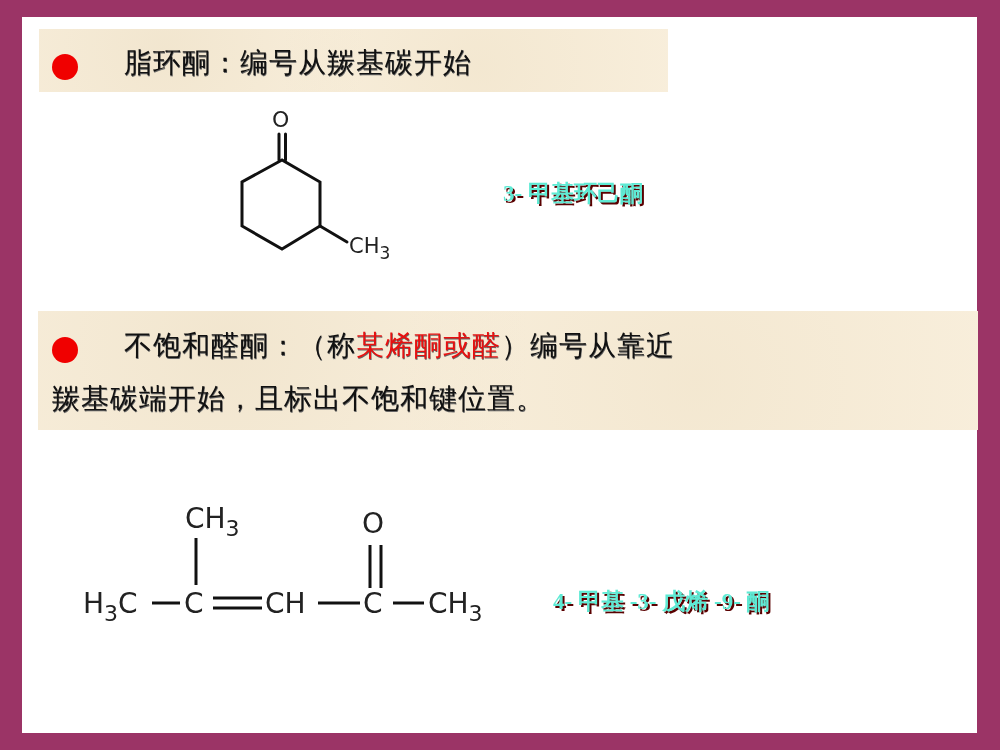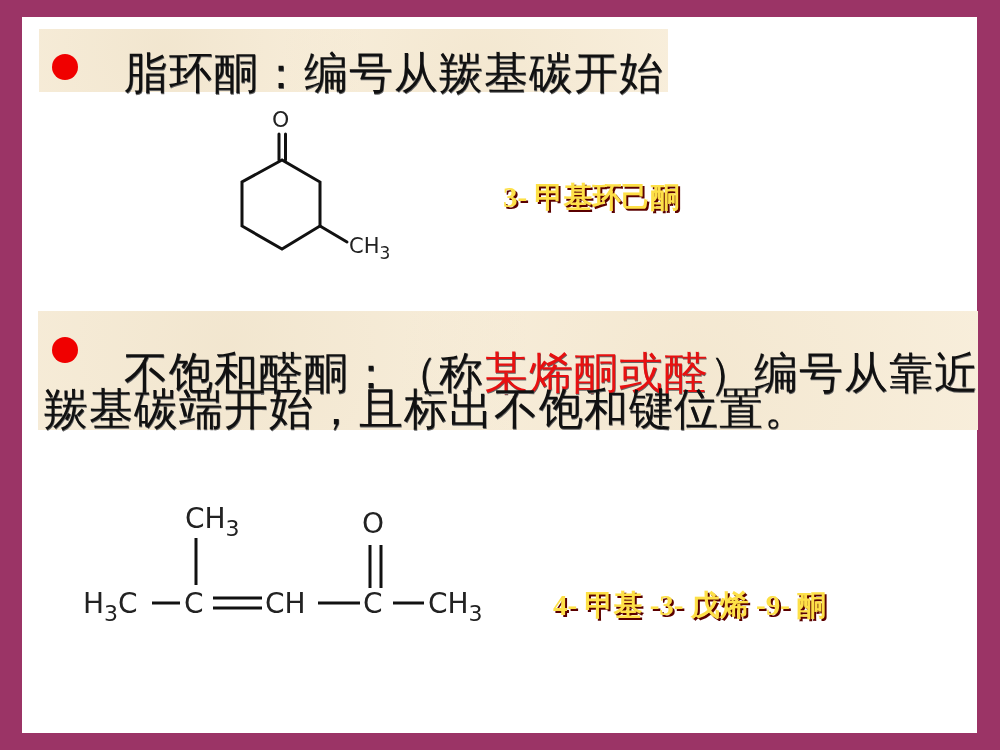--- a/index.html
+++ b/index.html
@@ -26,55 +26,55 @@
   .box1 { left: 39px; top: 29px; width: 629px; height: 63px; }
   .box2 { left: 38px; top: 311px; width: 940px; height: 119px; }
   .bullet {
     position: absolute;
     width: 26px; height: 26px;
     border-radius: 50%;
     background: #f00000;
   }
   .heading-text {
     position: absolute;
-    font-size: 44px;
+    font-size: 28px;
     color: #111;
     white-space: nowrap;
     letter-spacing: 1px;
     text-shadow: 0.6px 0.6px 0 #666;
   }
   .hl { color: #e81010; }
   .red-name {
     position: absolute;
     font-family: "Liberation Serif", "DejaVu Serif", serif;
     font-weight: bold;
-    color: #fde047;
-    font-size: 29px;
+    color: #5eead4;
+    font-size: 23px;
     white-space: nowrap;
     text-shadow: 2px 2px 0 #5a0000;
   }
   svg { position: absolute; left: 0; top: 0; }
   .chem {
     font-family: "DejaVu Sans", "Liberation Sans", sans-serif;
     fill: #222;
   }
 </style>
 </head>
 <body>
 
 <div class="panel"></div>
 
 <div class="box box1"></div>
 <div class="bullet" style="left:52px; top:54px;"></div>
 <div class="heading-text" style="left:124px; top:44px;">脂环酮：编号从羰基碳开始</div>
 
 <div class="box box2"></div>
 <div class="bullet" style="left:52px; top:337px;"></div>
-<div class="heading-text" style="left:124px; top:327px;margin-top:17px;"><span>不饱和醛酮：（称</span><span class="hl">某烯酮或醛</span><span>）编号从靠近</span></div>
-<div class="heading-text" style="left:44px; top:380px;">羰基碳端开始，且标出不饱和键位置。</div>
+<div class="heading-text" style="left:124px; top:327px;"><span>不饱和醛酮：（称</span><span class="hl">某烯酮或醛</span><span>）编号从靠近</span></div>
+<div class="heading-text" style="left:52px; top:380px;">羰基碳端开始，且标出不饱和键位置。</div>
 
 <div class="red-name" style="left:503px; top:178px;">3- 甲基环己酮</div>
 <div class="red-name" style="left:553px; top:586px;">4- 甲基 -3- 戊烯 -9- 酮</div>
 
 <svg width="1000" height="750">
 
   <g stroke="#111" stroke-width="3" fill="none" stroke-linecap="round">
     <polygon points="282,160 242,182 242,226 282,249 320,226 320,182"></polygon>
     <line x1="279" y1="134" x2="279" y2="160"></line>
     <line x1="285.5" y1="134" x2="285.5" y2="160"></line>

